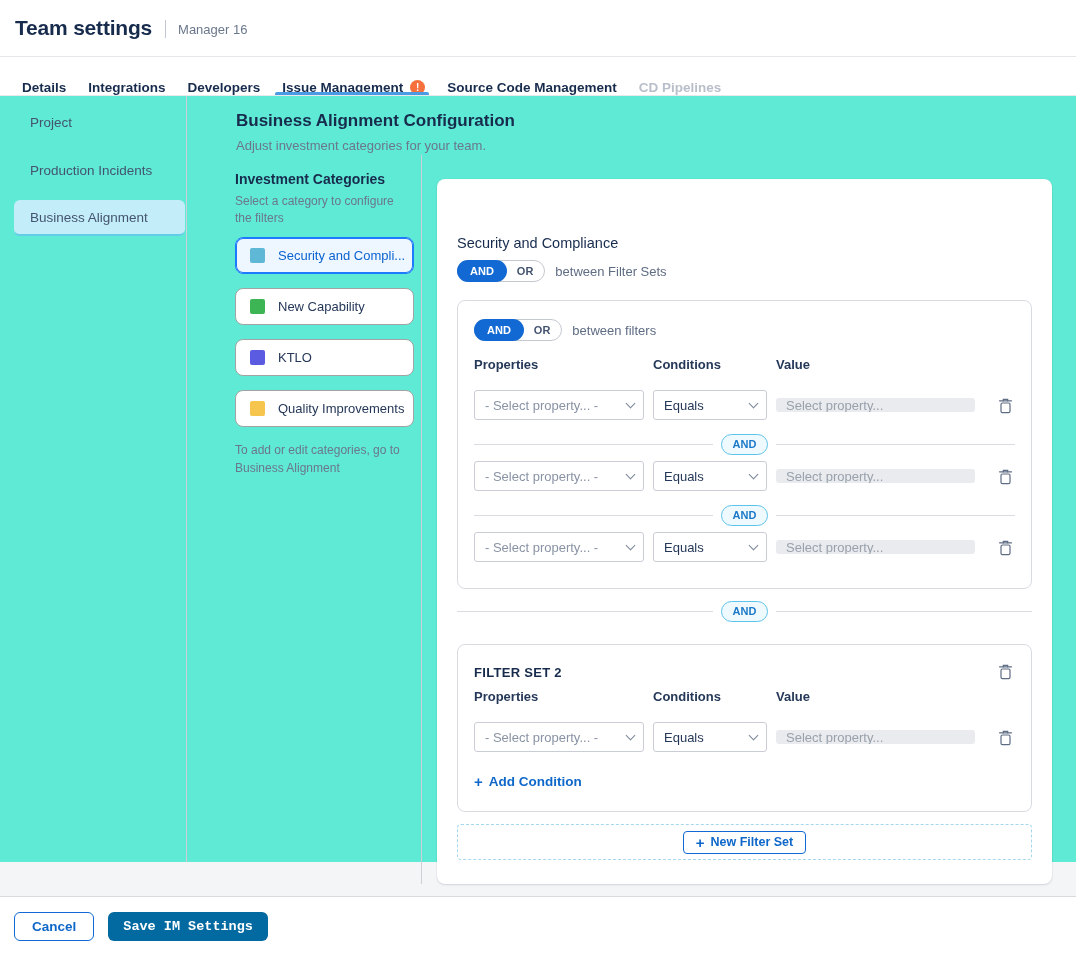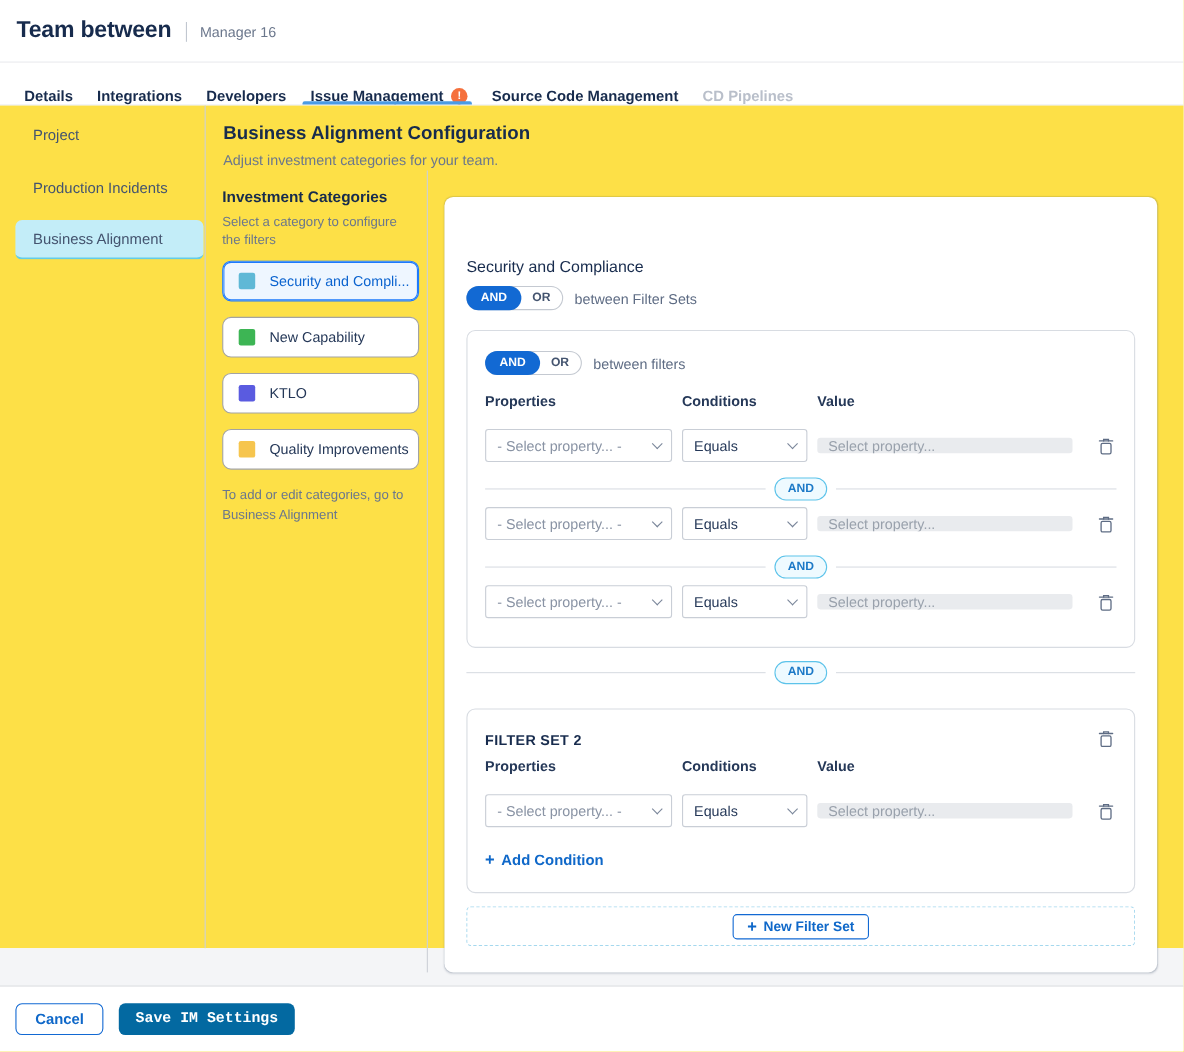--- a/index.html
+++ b/index.html
@@ -23,21 +23,21 @@
   .tab { display:flex; align-items:flex-end; font-size:13.5px; font-weight:bold;
     color:#172b4d; position:relative; cursor:pointer; white-space:nowrap; }
   .tab.active::after { content:""; position:absolute; left:-7px; right:-4px; bottom:0;
     height:3px; background:#4b9be4; border-radius:2px 2px 0 0; }
   .tab.disabled { color:#b9bfca; cursor:default; }
   .badge-warning { width:15px; height:15px; border-radius:50%; background:#f5703c;
     color:#fff; font-size:10px; font-weight:bold; display:flex; align-items:center;
     justify-content:center; margin-left:7px; line-height:1; }
 
   
-  .band { display:flex; height:766px; background:#fde047; }
+  .band { display:flex; height:766px; background:#5eead4;gap:33px; }
 
   .sidebar { width:187px; border-right:1px solid #ccd0d6; padding-top:8px; flex:none; }
   .side-item { margin:0 2px 12px 14px; width:171px; height:36px; display:flex;
     align-items:center; padding-left:16px; font-size:13.5px; color:#44546f;
     border-radius:6px; cursor:pointer; }
   .side-item.selected { background:#c3edf8; border-bottom:2px solid #63cde8; }
 
   .main { flex:1; display:flex; flex-direction:column; min-width:0; }
   .main-head { padding:15px 24px 0 16px; }
   .main-title { font-size:17px; font-weight:bold; }
@@ -120,21 +120,21 @@
     background:#fff; color:#0f68c9; font-weight:bold; font-size:13.5px;
     cursor:pointer; font-family:inherit; }
   .btn-save { height:29px; padding:0 15px; background:#0369a1; border:none;
     border-radius:6px; color:#fff; font-weight:bold; font-size:13.5px;
     cursor:pointer; font-family:Liberation Mono, monospace; }
 </style>
 </head>
 <body>
 
 <header class="app-header">
-  <div class="app-title">Team between</div>
+  <div class="app-title">Team settings</div>
   <div class="title-sep"></div>
   <div class="app-sub">Manager 16</div>
 </header>
 
 <nav class="tabbar">
   <div class="tab">
     <span>Details</span>
   </div>
   <div class="tab">
     <span>Integrations</span>

